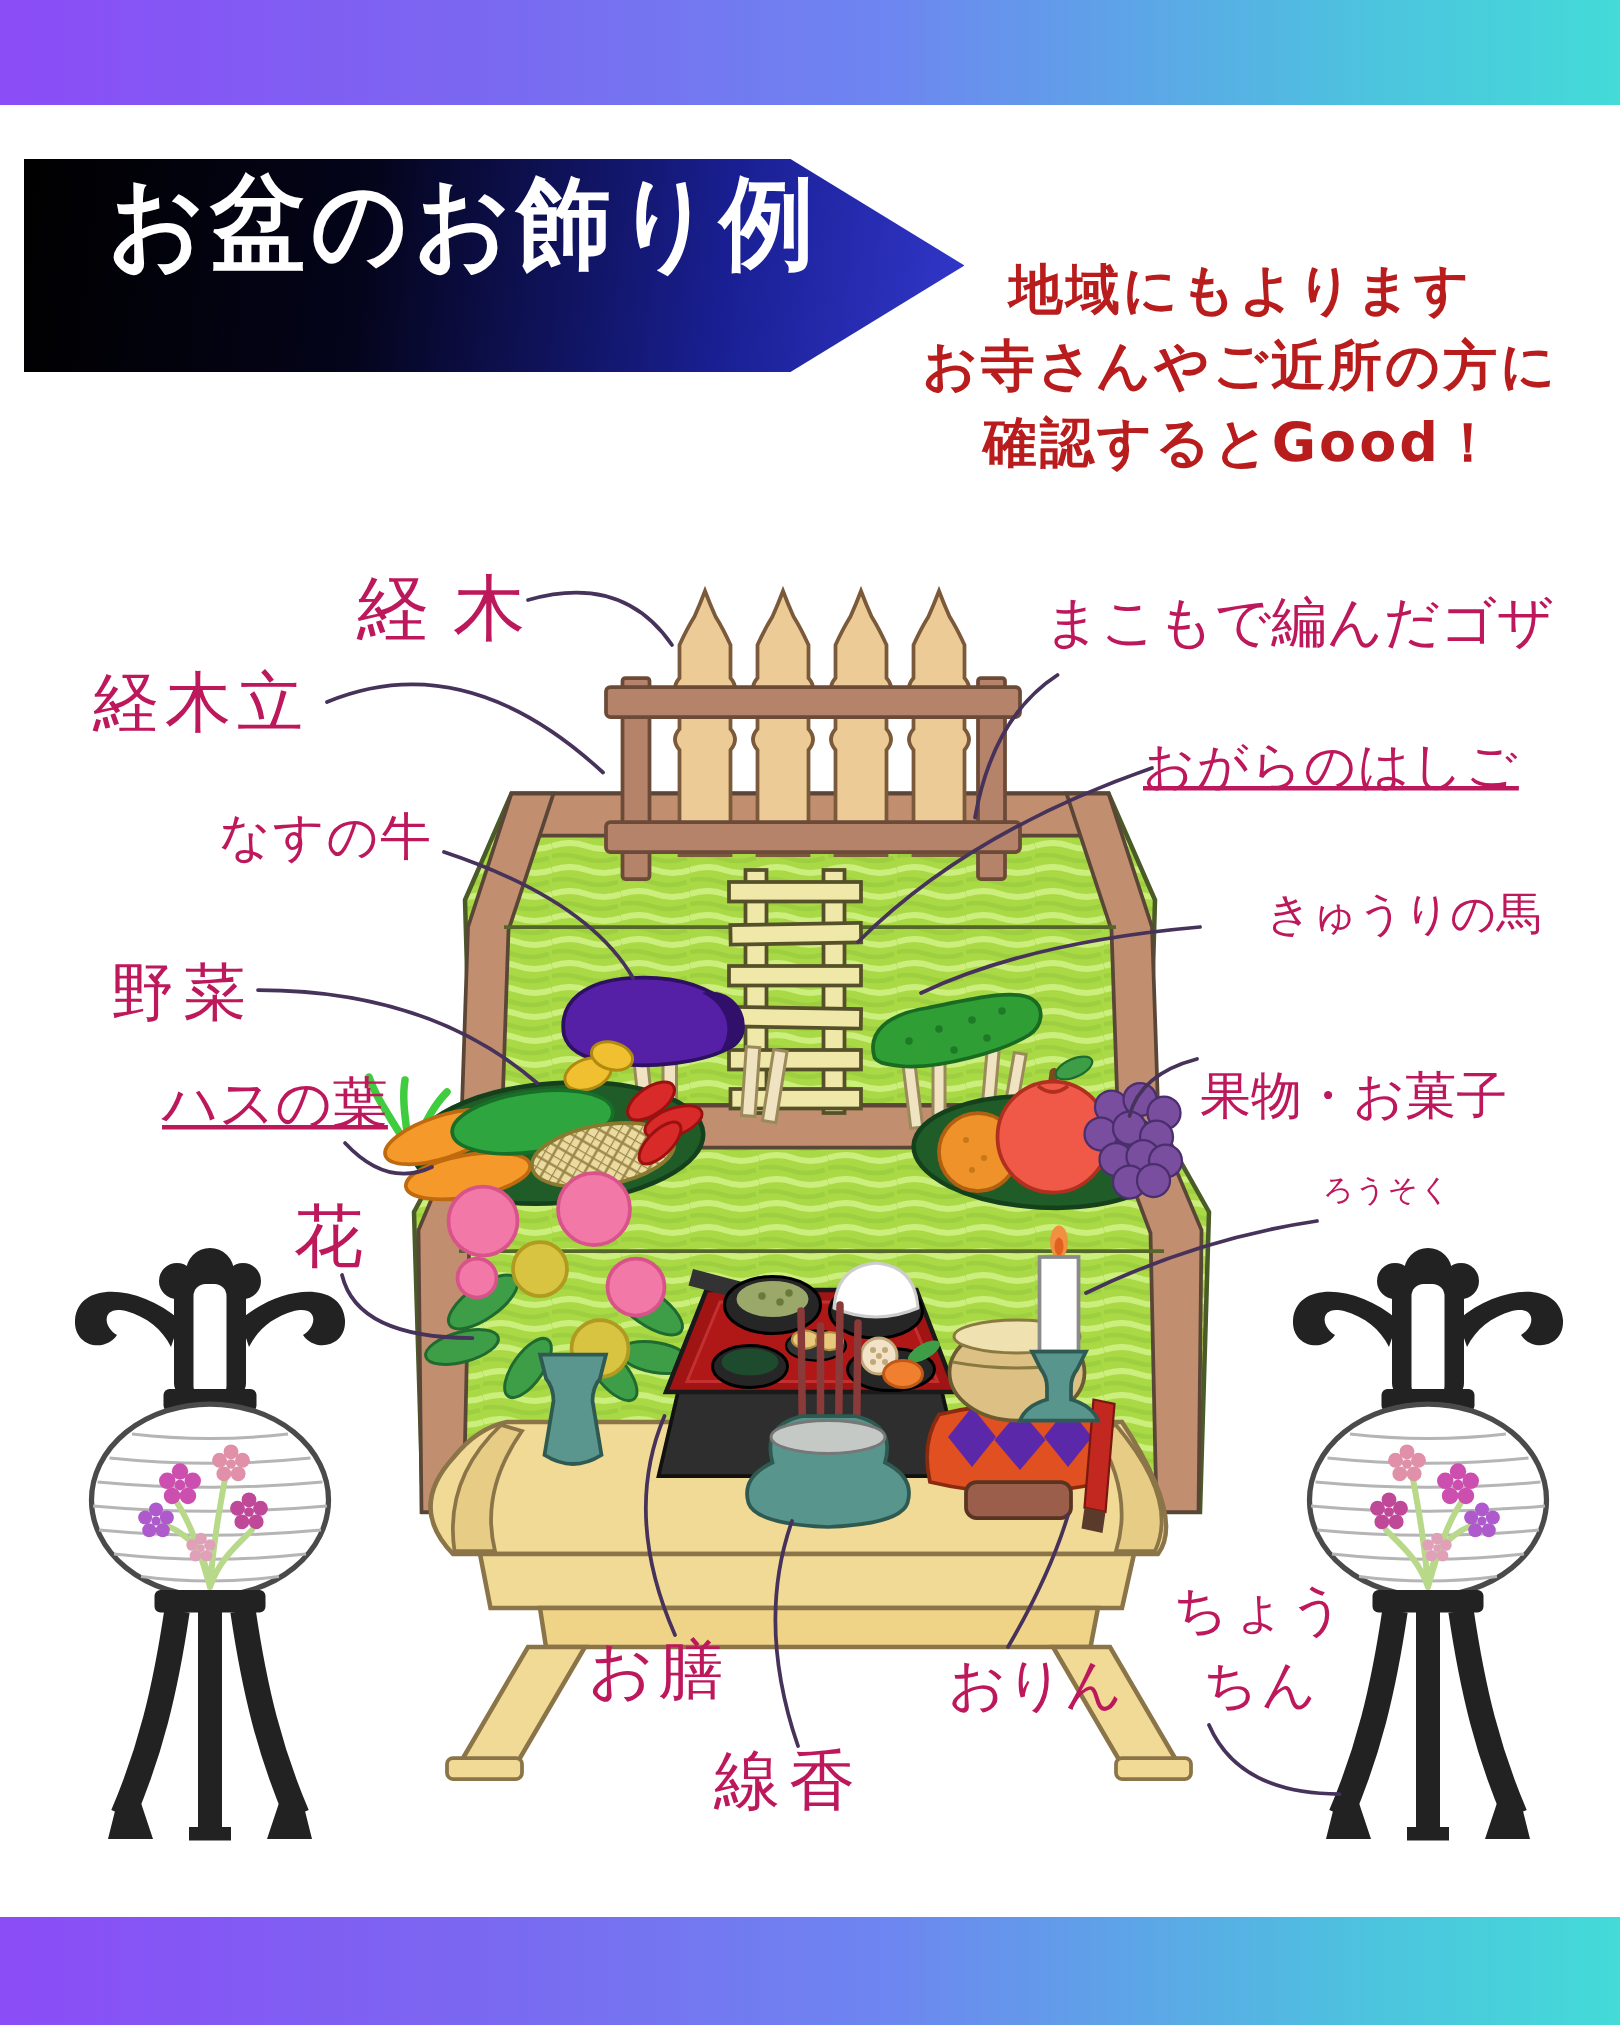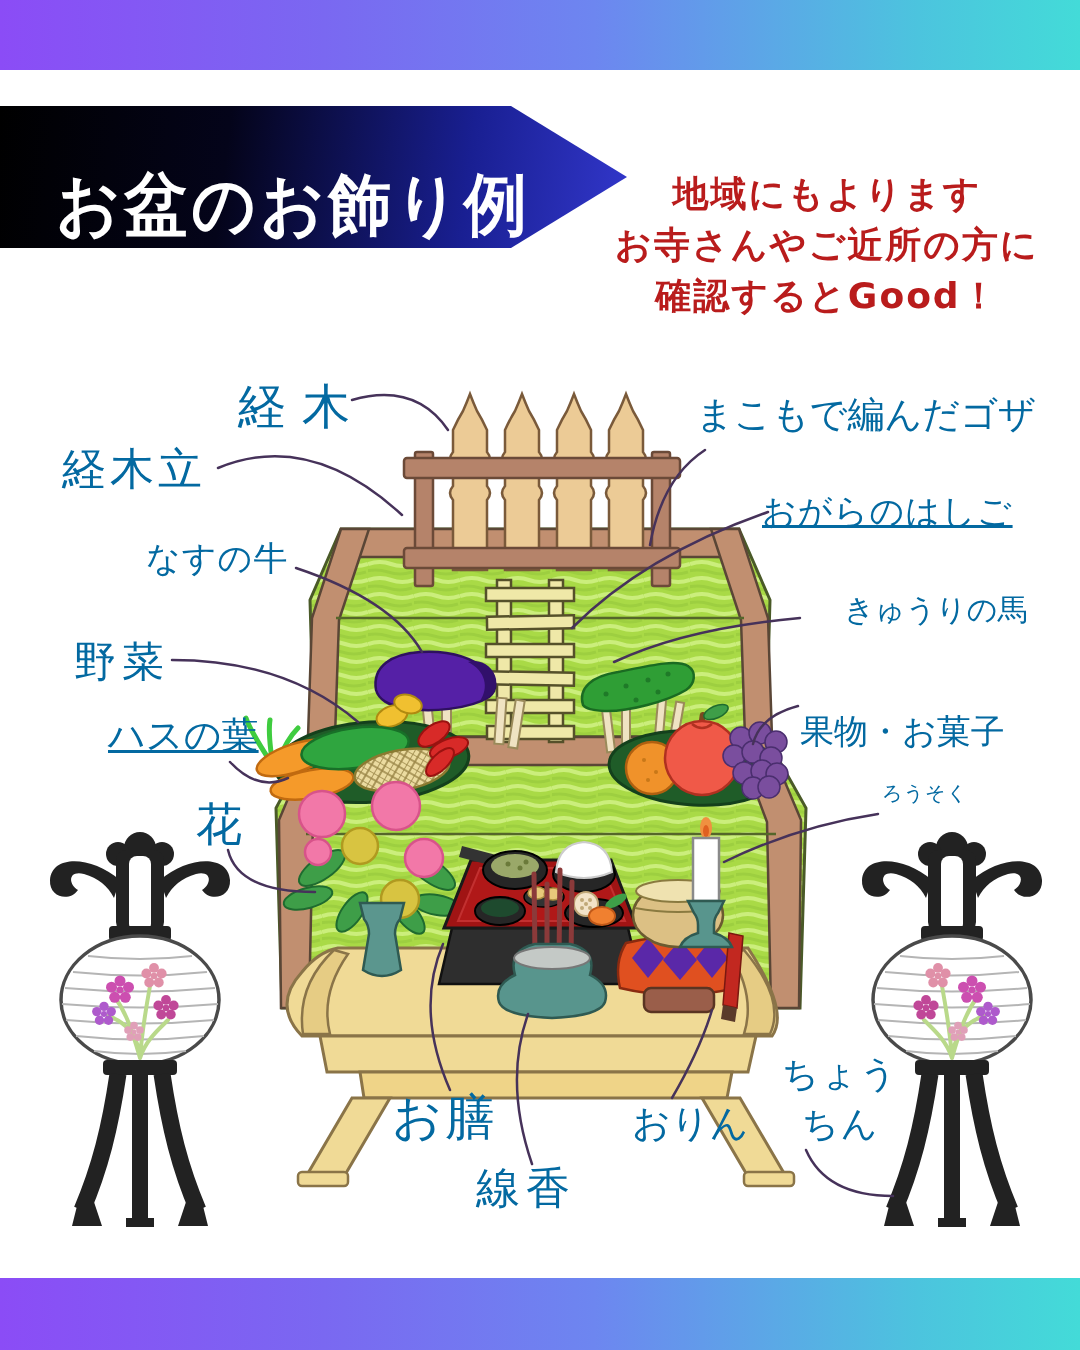--- a/index.html
+++ b/index.html
@@ -5,43 +5,43 @@
   html,body{margin:0;padding:0;}
   body{width:1080px;height:1350px;background:#ffffff;overflow:hidden;
        font-family:"DejaVu Sans","Liberation Sans",sans-serif;}
   #page{position:relative;width:1080px;height:1350px;background:#ffffff;}
 
   .grad-bar{position:absolute;left:0;width:1080px;
     background:linear-gradient(90deg,#8b4cf6 0%,#7a68f1 30%,#6d86f0 55%,#4cc4de 85%,#43dbd8 100%);}
   #top-bar{top:0;height:70px;}
   #bottom-bar{top:1278px;height:72px;}
 
-  #title-banner{position:absolute;left:0;top:106px;width:627px;height:142px;
+  #title-banner{position:absolute;left:16px;top:106px;width:627px;height:142px;
     background:linear-gradient(97deg,#000000 0%,#04041a 36%,#191f92 74%,#3237cb 100%);
     clip-path:polygon(0 0,81.5% 0,100% 50%,81.5% 100%,0 100%);
-    display:flex;align-items:flex-end;}
+    display:flex;align-items:flex-start;}
   #title-banner .t{color:#ffffff;font-size:63px;font-weight:bold;letter-spacing:4px;
     padding-left:56px;white-space:nowrap;transform:scaleY(1.08);}
 
   #subtitle{position:absolute;left:592px;top:168px;width:470px;text-align:center;
     color:#b91c1c;font-size:36px;font-weight:bold;line-height:1.42;letter-spacing:2px;}
 
-  .lbl{position:absolute;color:#0369a1;white-space:nowrap;line-height:1.0;}
+  .lbl{position:absolute;color:#be185d;white-space:nowrap;line-height:1.0;}
   #lbl-kyogi{left:238px;top:382px;font-size:48px;letter-spacing:16px;}
   #lbl-kyogidate{left:62px;top:447px;font-size:44px;letter-spacing:4px;}
   #lbl-makomo{left:696px;top:396px;font-size:37px;}
   #lbl-ogara{left:762px;top:494px;font-size:34px;letter-spacing:1px;text-decoration:underline;}
   #lbl-nasu{left:146px;top:541px;font-size:34px;letter-spacing:1px;}
   #lbl-kyuri{left:844px;top:595px;font-size:30px;}
   #lbl-yasai{left:74px;top:641px;font-size:42px;letter-spacing:6px;}
   #lbl-kudamono{left:800px;top:714px;font-size:34px;}
   #lbl-hasu{left:108px;top:717px;font-size:37px;text-decoration:underline;}
   #lbl-rosoku{left:882px;top:783px;font-size:20px;letter-spacing:1px;}
   #lbl-hana{left:196px;top:801px;font-size:46px;}
-  #lbl-ozen{left:392px;top:1093px;font-size:49px;letter-spacing:3px;}
+  #lbl-ozen{left:392px;top:1093px;font-size:43px;letter-spacing:3px;}
   #lbl-orin{left:592px;top:1104px;font-size:38px;margin-left:40px;}
   #lbl-chochin1{left:782px;top:1056px;font-size:36px;letter-spacing:2px;}
   #lbl-chochin2{left:802px;top:1106px;font-size:36px;letter-spacing:2px;}
   #lbl-senko{left:476px;top:1166px;font-size:44px;letter-spacing:6px;}
 
   svg{position:absolute;left:0;top:0;}
 </style>
 </head>
 <body>
 

